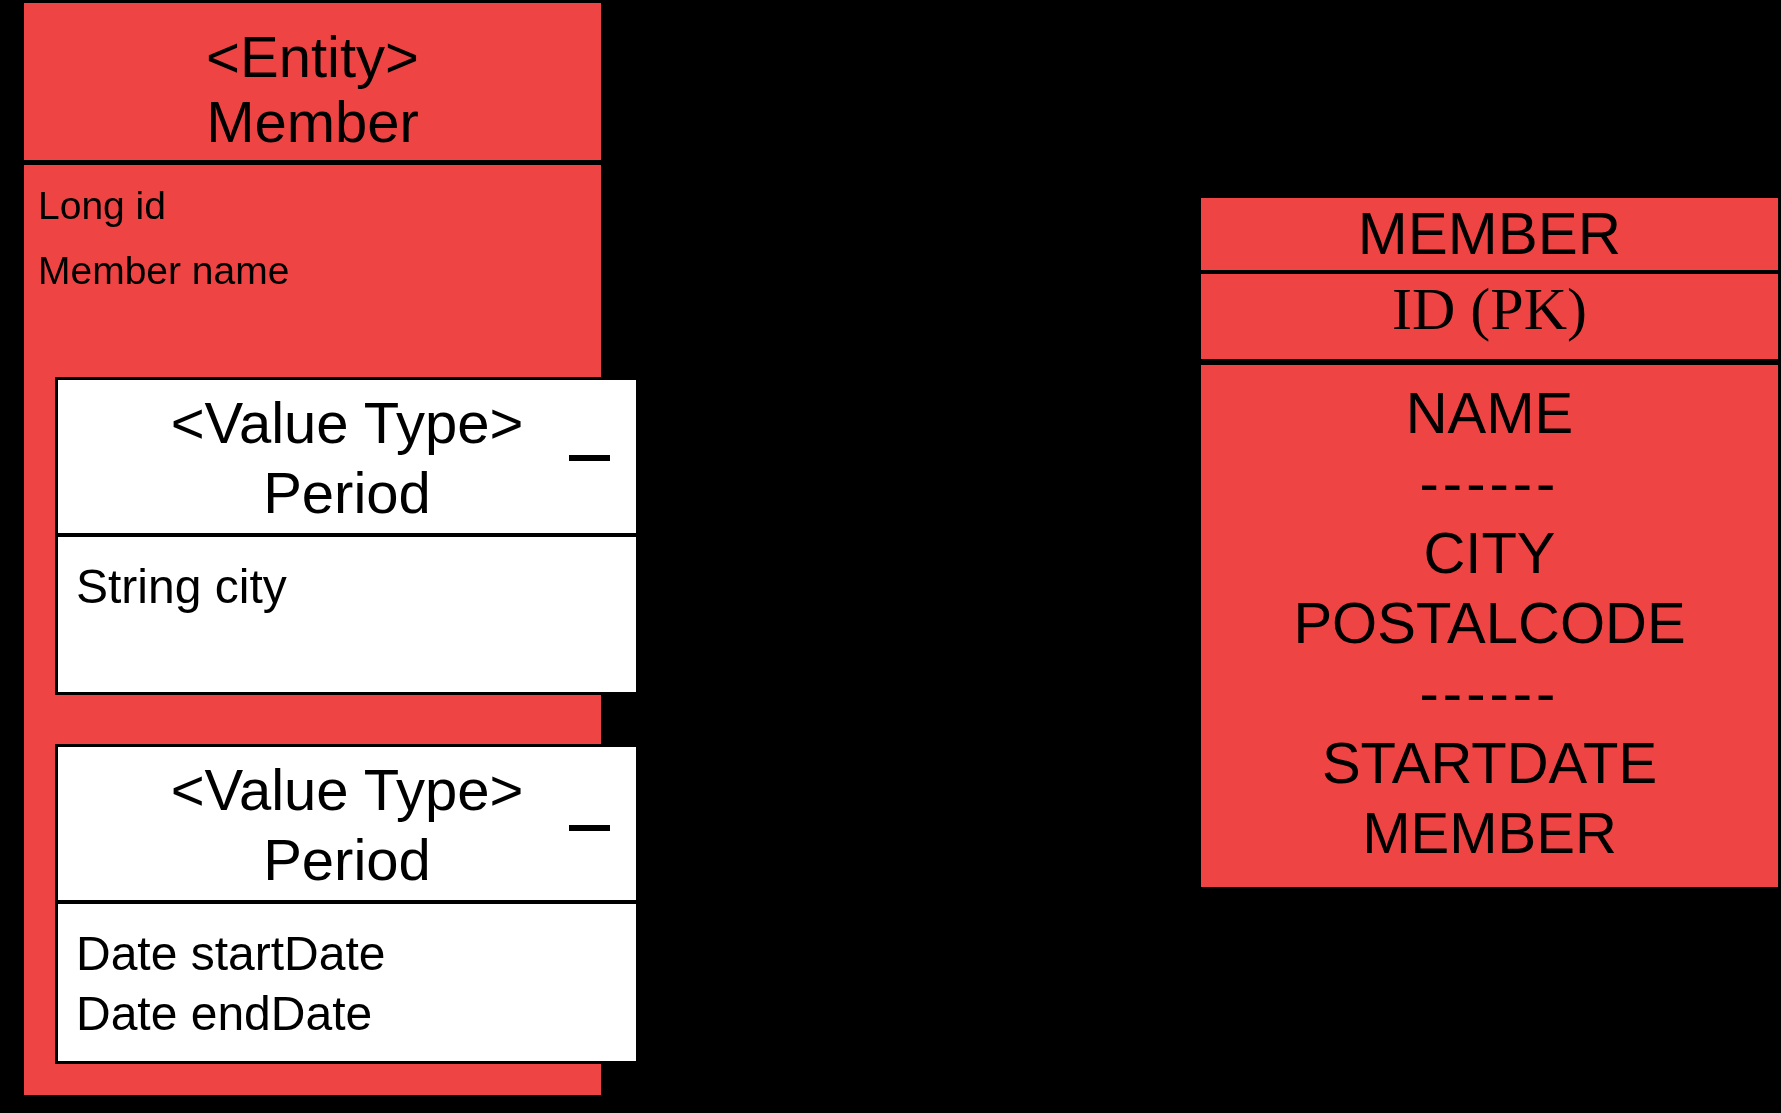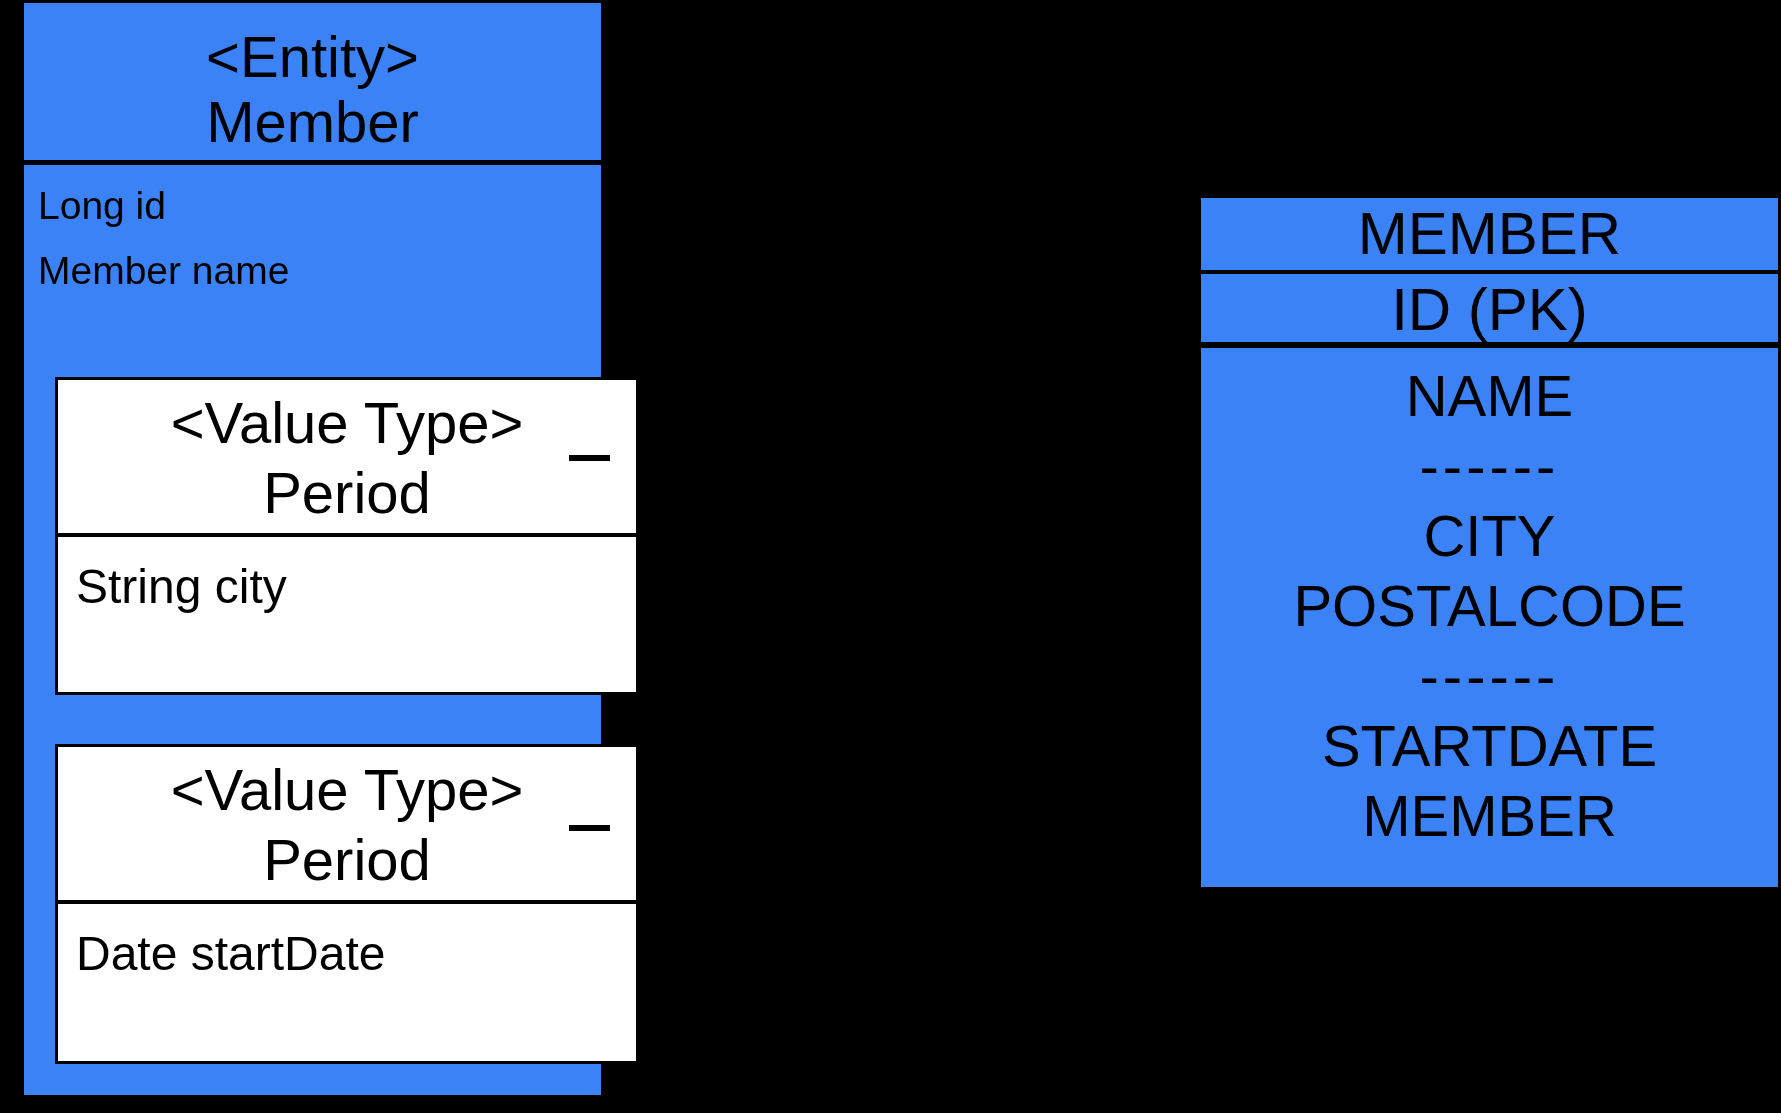--- a/index.html
+++ b/index.html
@@ -7,21 +7,21 @@
     width: 1781px; height: 1113px;
     background: #000000;
     position: relative;
     overflow: hidden;
     font-family: "Liberation Sans", sans-serif;
     font-weight: 300;
     color: #000000;
   }
   .box {
     position: absolute;
-    background: #3b82f6;
+    background: #ef4444;
     border: 3px solid #000000;
     box-sizing: border-box;
   }
   
   .entity-box { left: 21px; top: 0; width: 583px; height: 1098px; }
   .entity-header {
     text-align: center;
     padding-top: 21px;
     font-size: 58px;
     line-height: 65px;
@@ -75,22 +75,23 @@
     line-height: 72px;
     border-bottom: 4px solid #000000;
     height: 76px;
     box-sizing: border-box;
   }
   .table-pk-row {
     text-align: center;
     font-size: 60px;
     line-height: 71px;
     border-bottom: 6px solid #000000;
-    height: 74px;
+    height: 91px;
     box-sizing: border-box;
+    font-family: Liberation Serif, serif;
   }
   .table-columns {
     text-align: center;
     padding-top: 13px;
     font-size: 58px;
     line-height: 70px;
   }
   .dash-row { letter-spacing: 4px; }
 </style>
 </head>
@@ -116,20 +117,21 @@
     </div>
   </div>
 
   <div class="vt-box vt-period">
     <div class="vt-header">
       <div>&lt;Value Type&gt;</div>
       <div>Period</div>
     </div>
     <div class="vt-fields">
       <div>Date startDate</div>
+      <div>Date endDate</div>
     </div>
   </div>
 
   <div class="connector-stub stub-address"></div>
   <div class="connector-stub stub-period"></div>
 </div>
 
 <div class="box table-box">
   <div class="table-title-row">
     <span>MEMBER</span>

